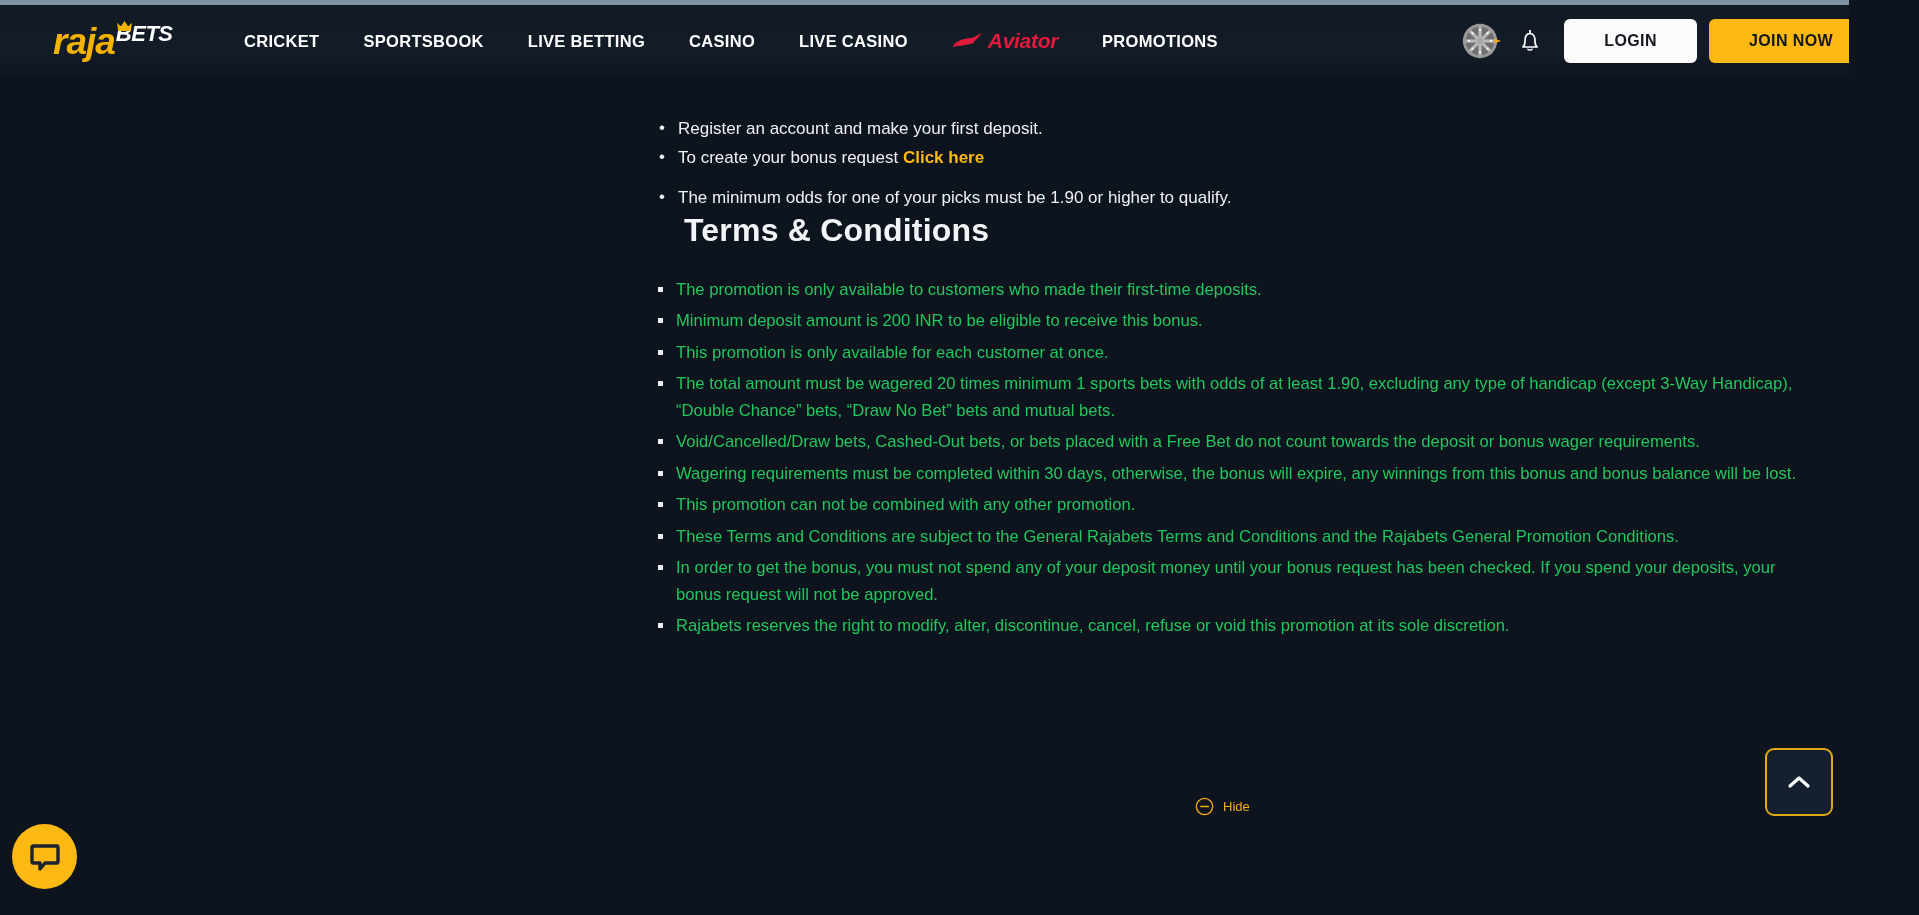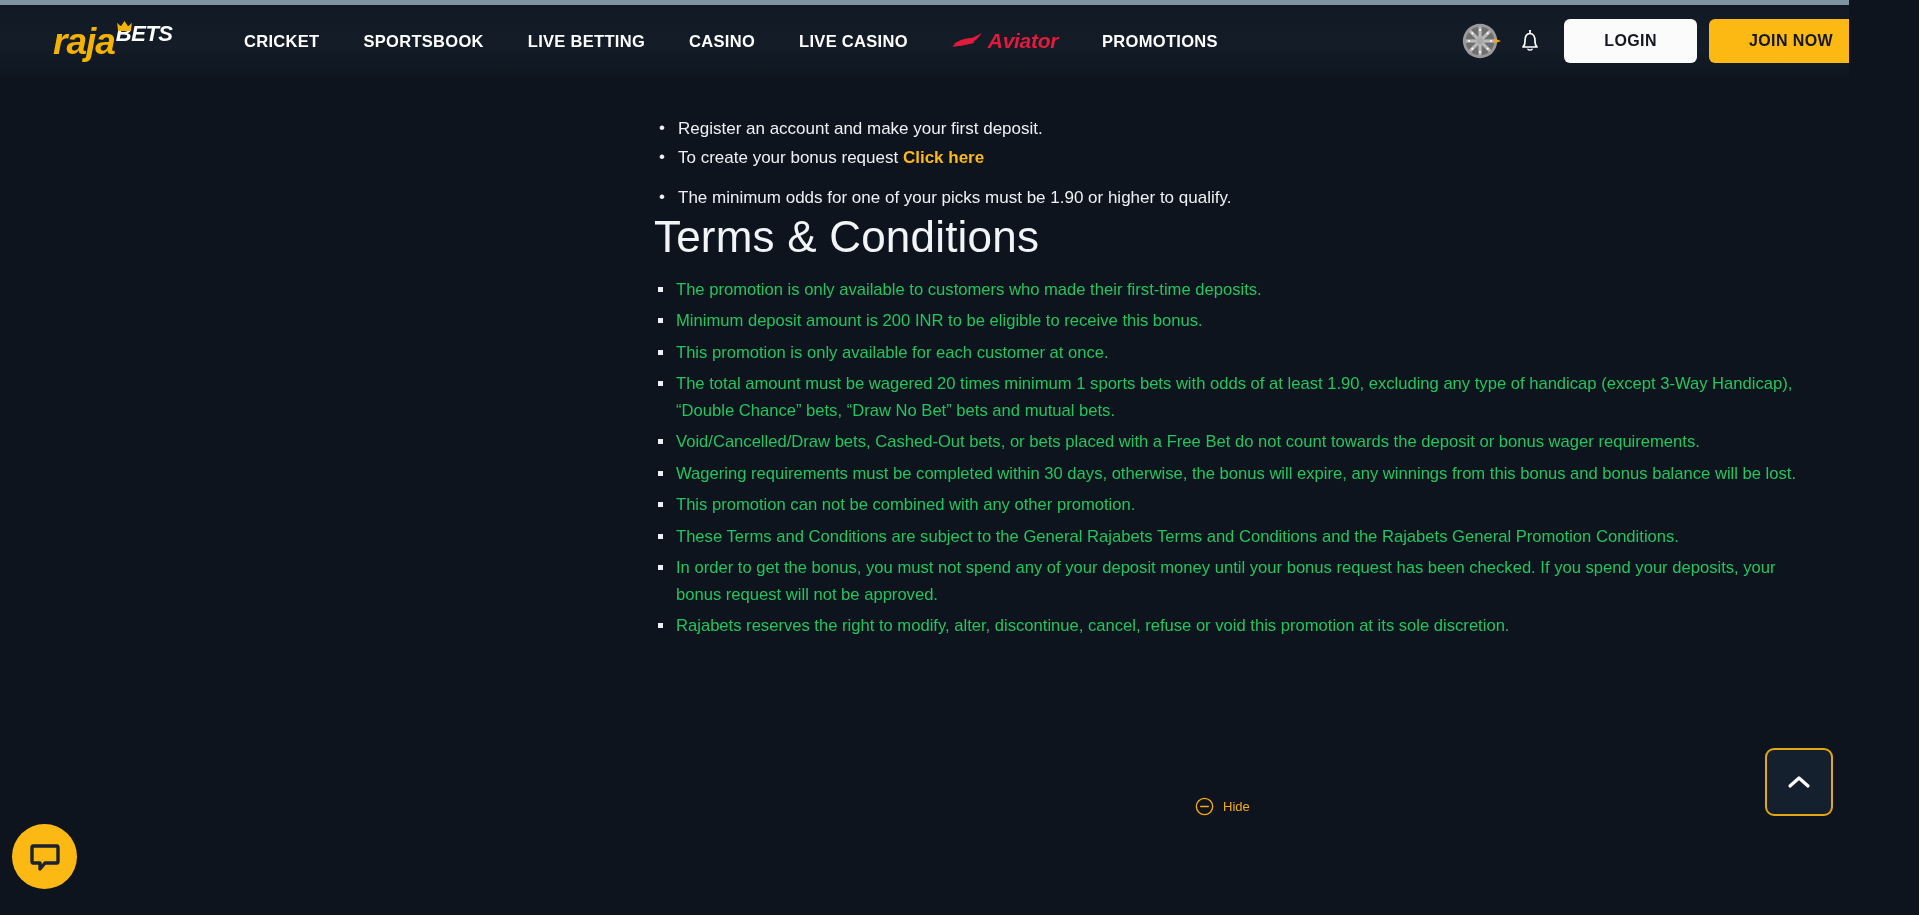--- a/index.html
+++ b/index.html
@@ -196,25 +196,25 @@
   .intro-list li.spaced { margin-top: 16px; }
   .link-gold {
     color: #fcb813;
     font-weight: 700;
     text-decoration: none;
     cursor: pointer;
   }
 
   .section-title {
     position: absolute;
-    left: 654px;
+    left: 684px;
     top: 135px;
     color: #f2f5f8;
-    font-size: 44px;
-    font-weight: 400;
+    font-size: 32px;
+    font-weight: 700;
     letter-spacing: 0.2px;
   }
 
   .terms-list {
     list-style: none;
     margin: 0;
     padding: 0;
     position: absolute;
     left: 655px;
     top: 200px;

